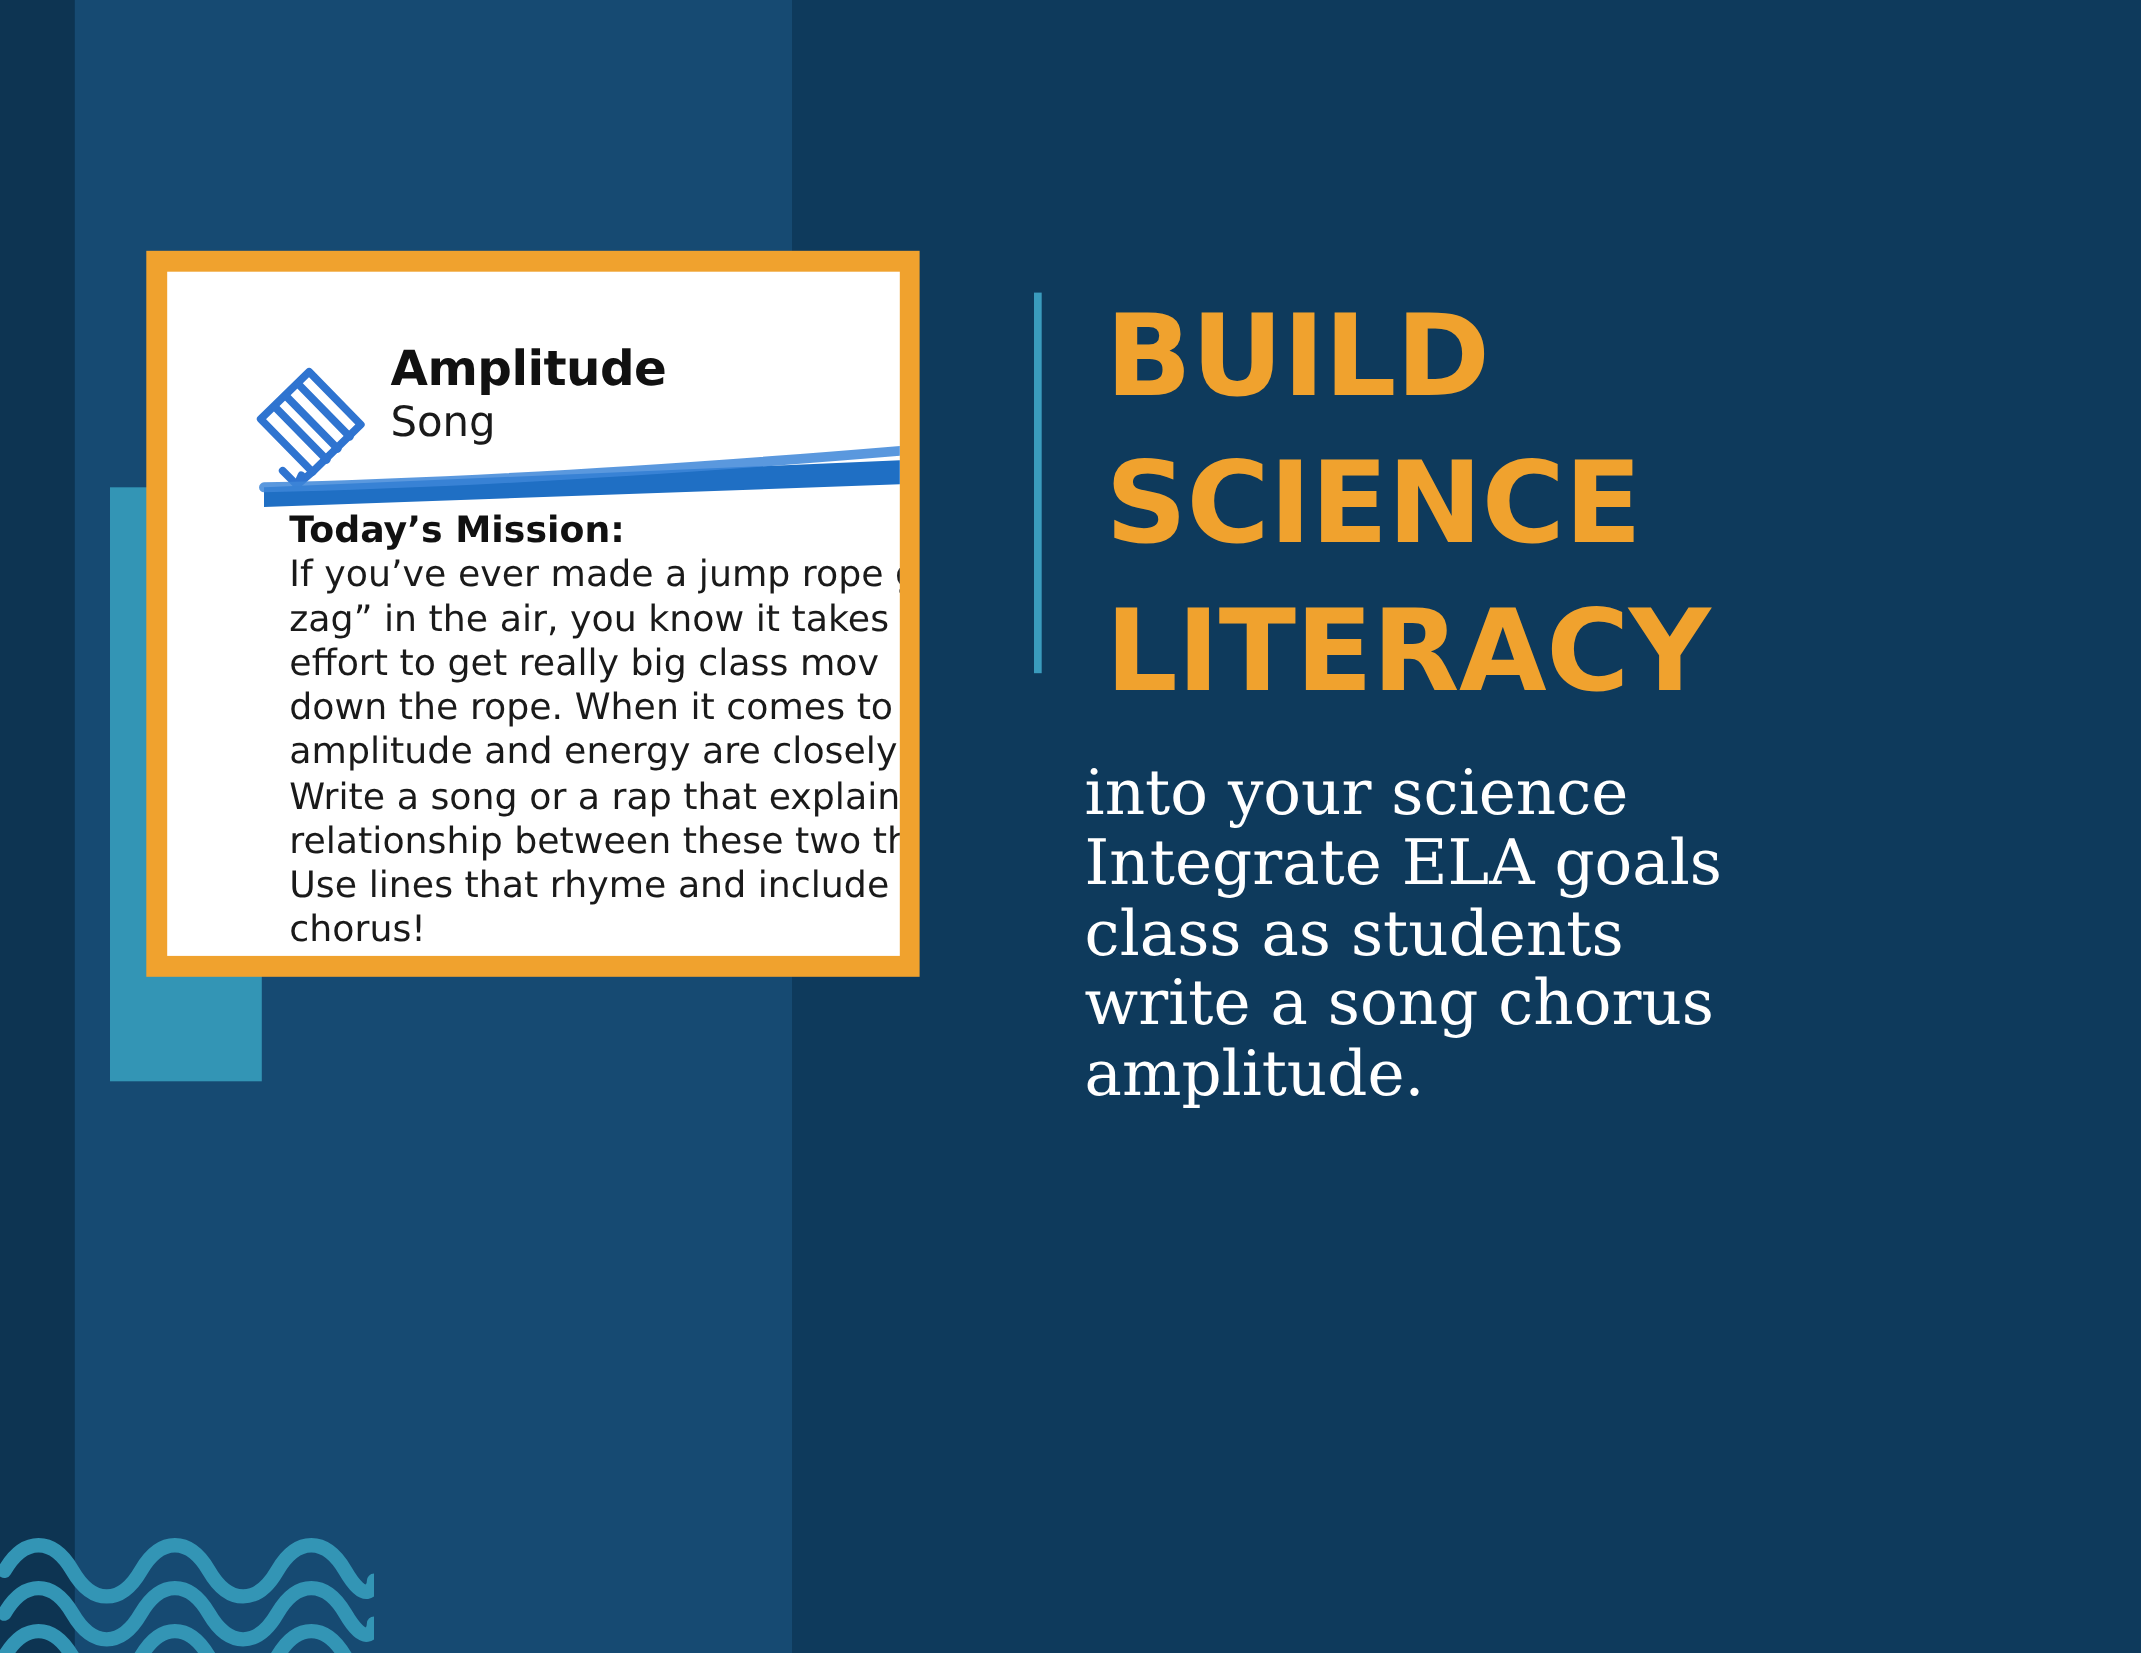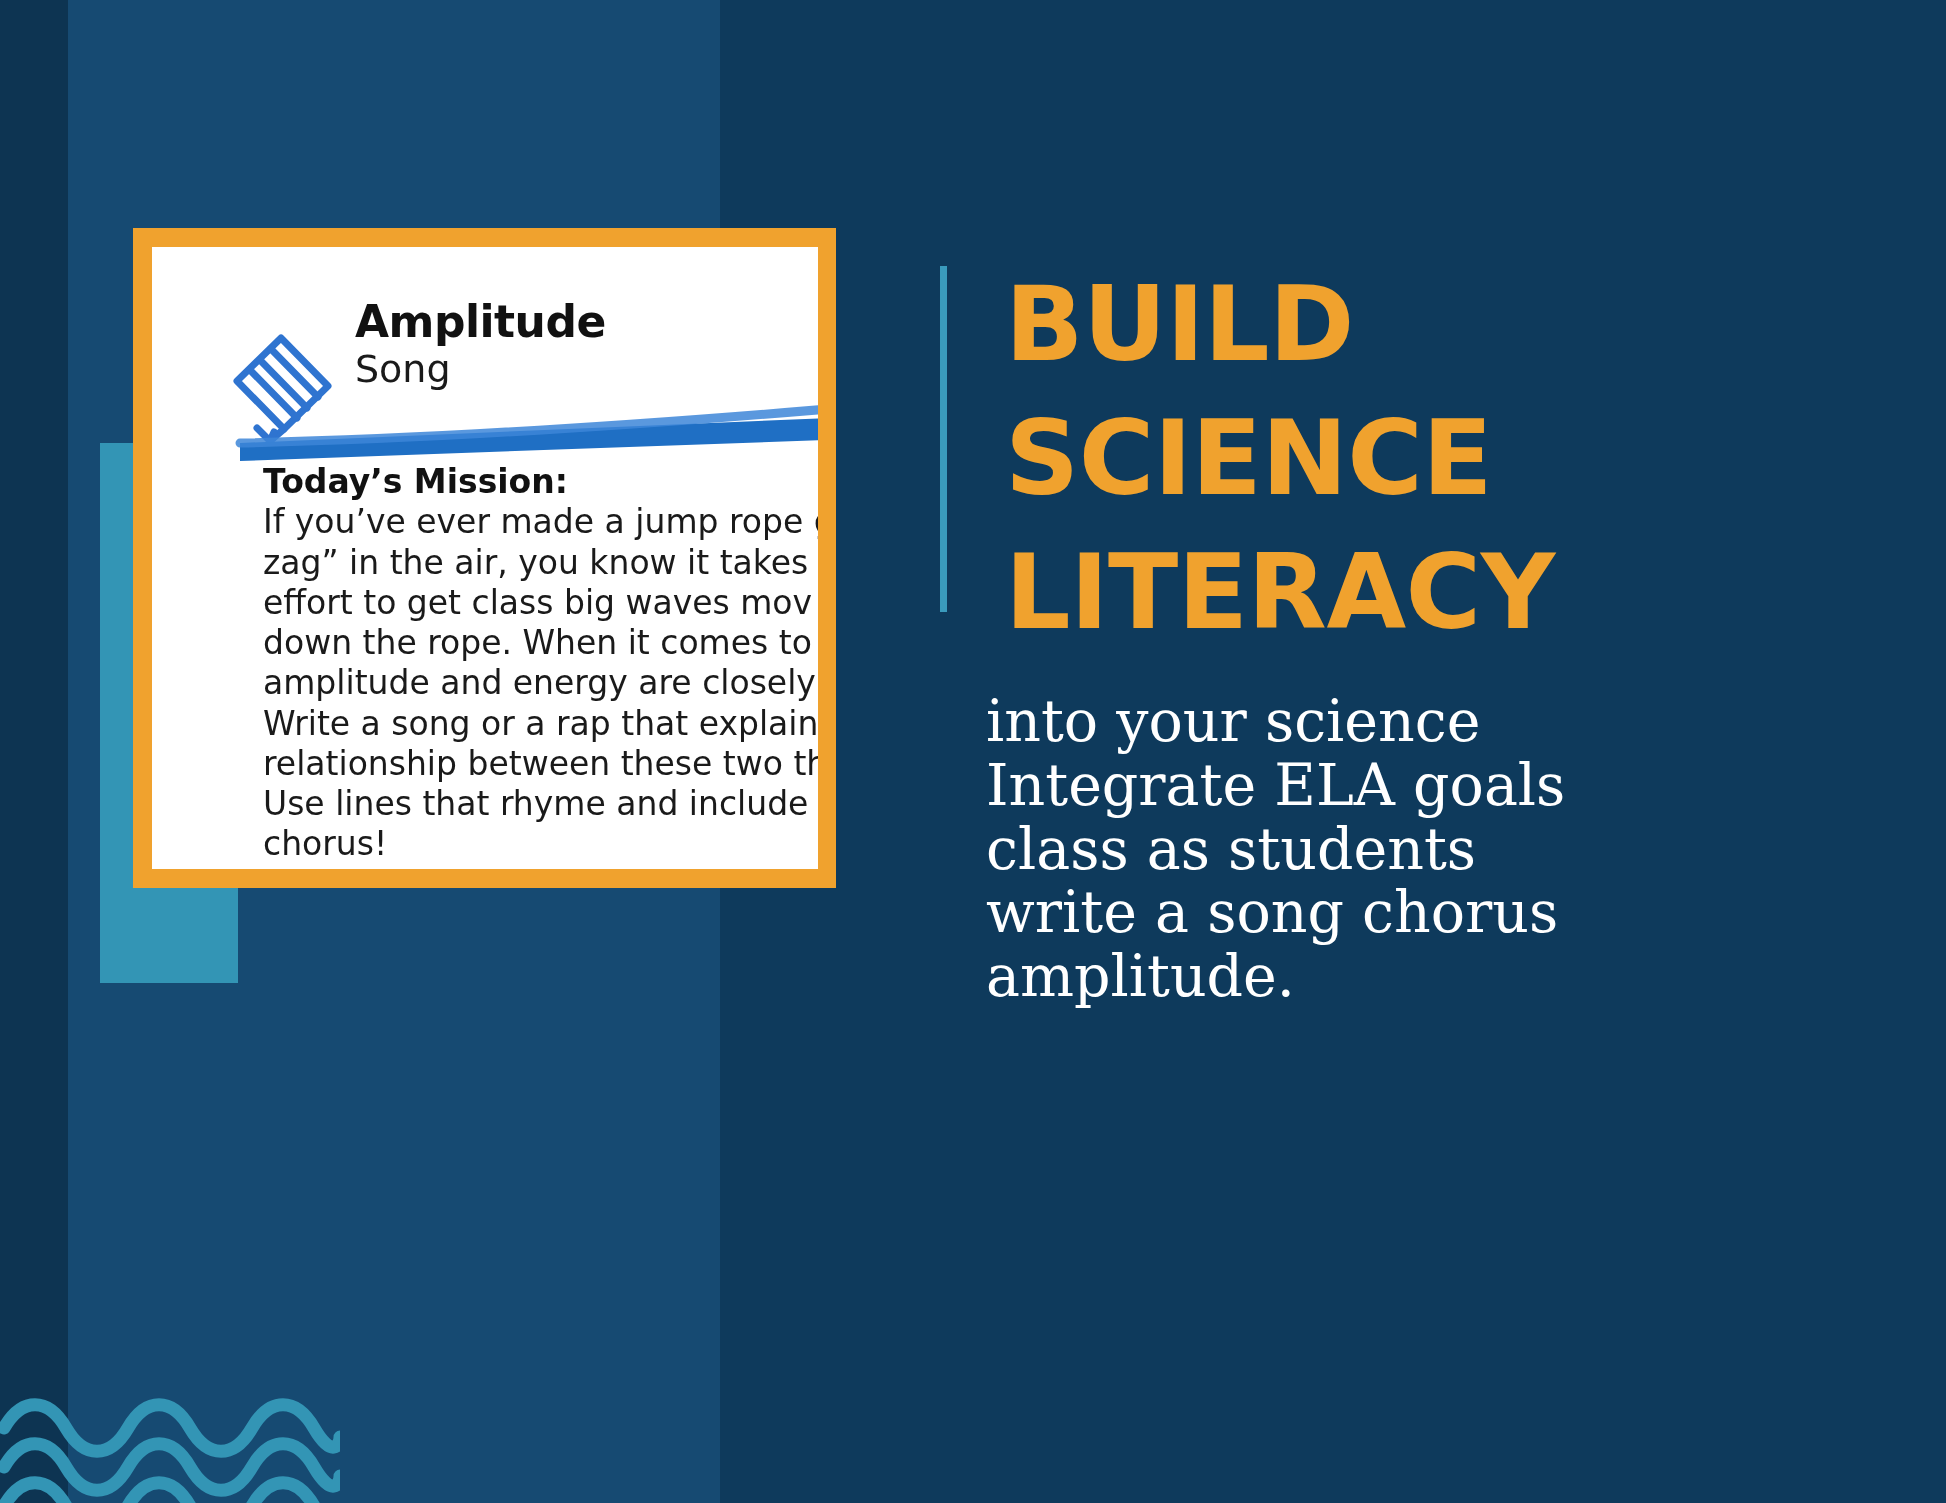--- a/index.html
+++ b/index.html
@@ -38,20 +38,21 @@
     position:absolute; left:78px; top:52px; width:620px;
   }
   .card-title {
     font-family:"DejaVu Sans", sans-serif;
     font-weight:bold;
     font-size:44px;
     color:#111111;
     letter-spacing:-0.5px;
     line-height:1.04;
     padding-left:125px;
+    margin-top:14px;
   }
   .card-subtitle {
     font-family:"DejaVu Sans", sans-serif;
     font-weight:normal;
     font-size:38px;
     color:#1a1a1a;
     line-height:1.15;
     padding-left:125px;
     padding-top:3px;
   }
@@ -148,21 +149,21 @@
     <div class="card-head">
       <div class="card-title">Amplitude</div>
       <div class="card-subtitle">Song</div>
     </div>
 
     <div class="mission-block">
       <div class="mission-head">Today’s Mission:</div>
       <div class="mission-body">
         <span class="ln">If you’ve ever made a jump rope g</span>
         <span class="ln">zag” in the air, you know it takes a</span>
-        <span class="ln">effort to get class big waves mov</span>
+        <span class="ln">effort to get really big class mov</span>
         <span class="ln">down the rope. When it comes to</span>
         <span class="ln">amplitude and energy are closely</span>
         <span class="ln">Write a song or a rap that explains</span>
         <span class="ln">relationship between these two th</span>
         <span class="ln">Use lines that rhyme and include a</span>
         <span class="ln">chorus!</span>
       </div>
     </div>
 
   </div>

